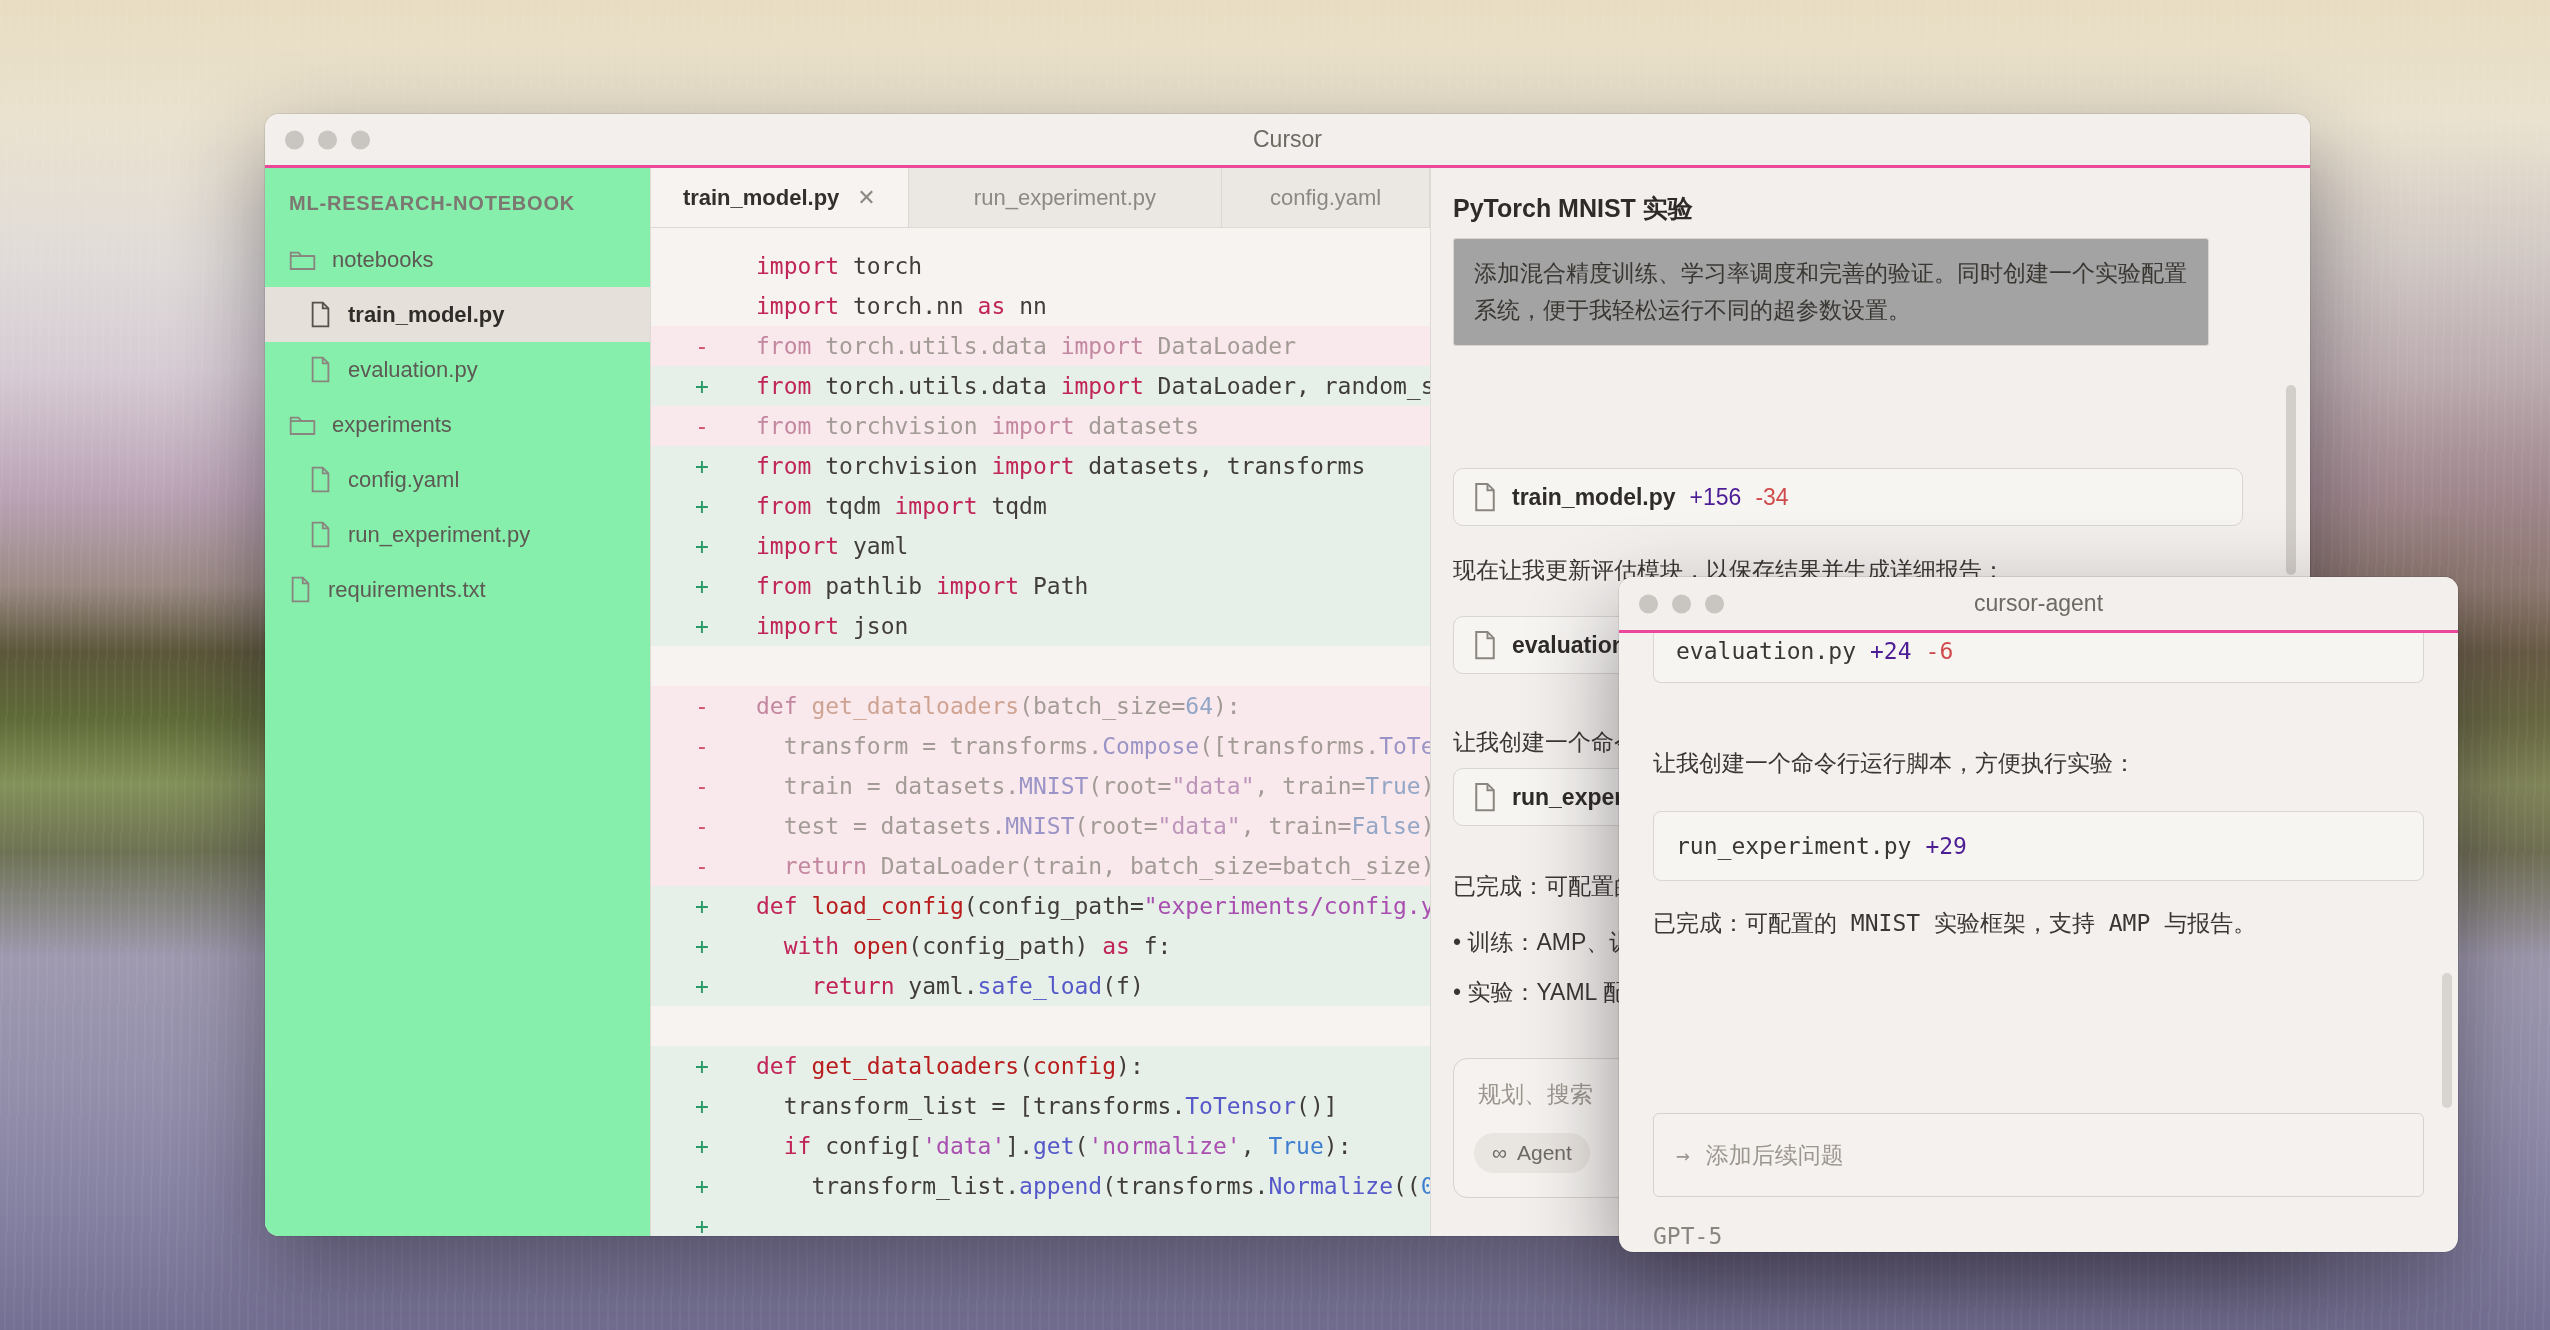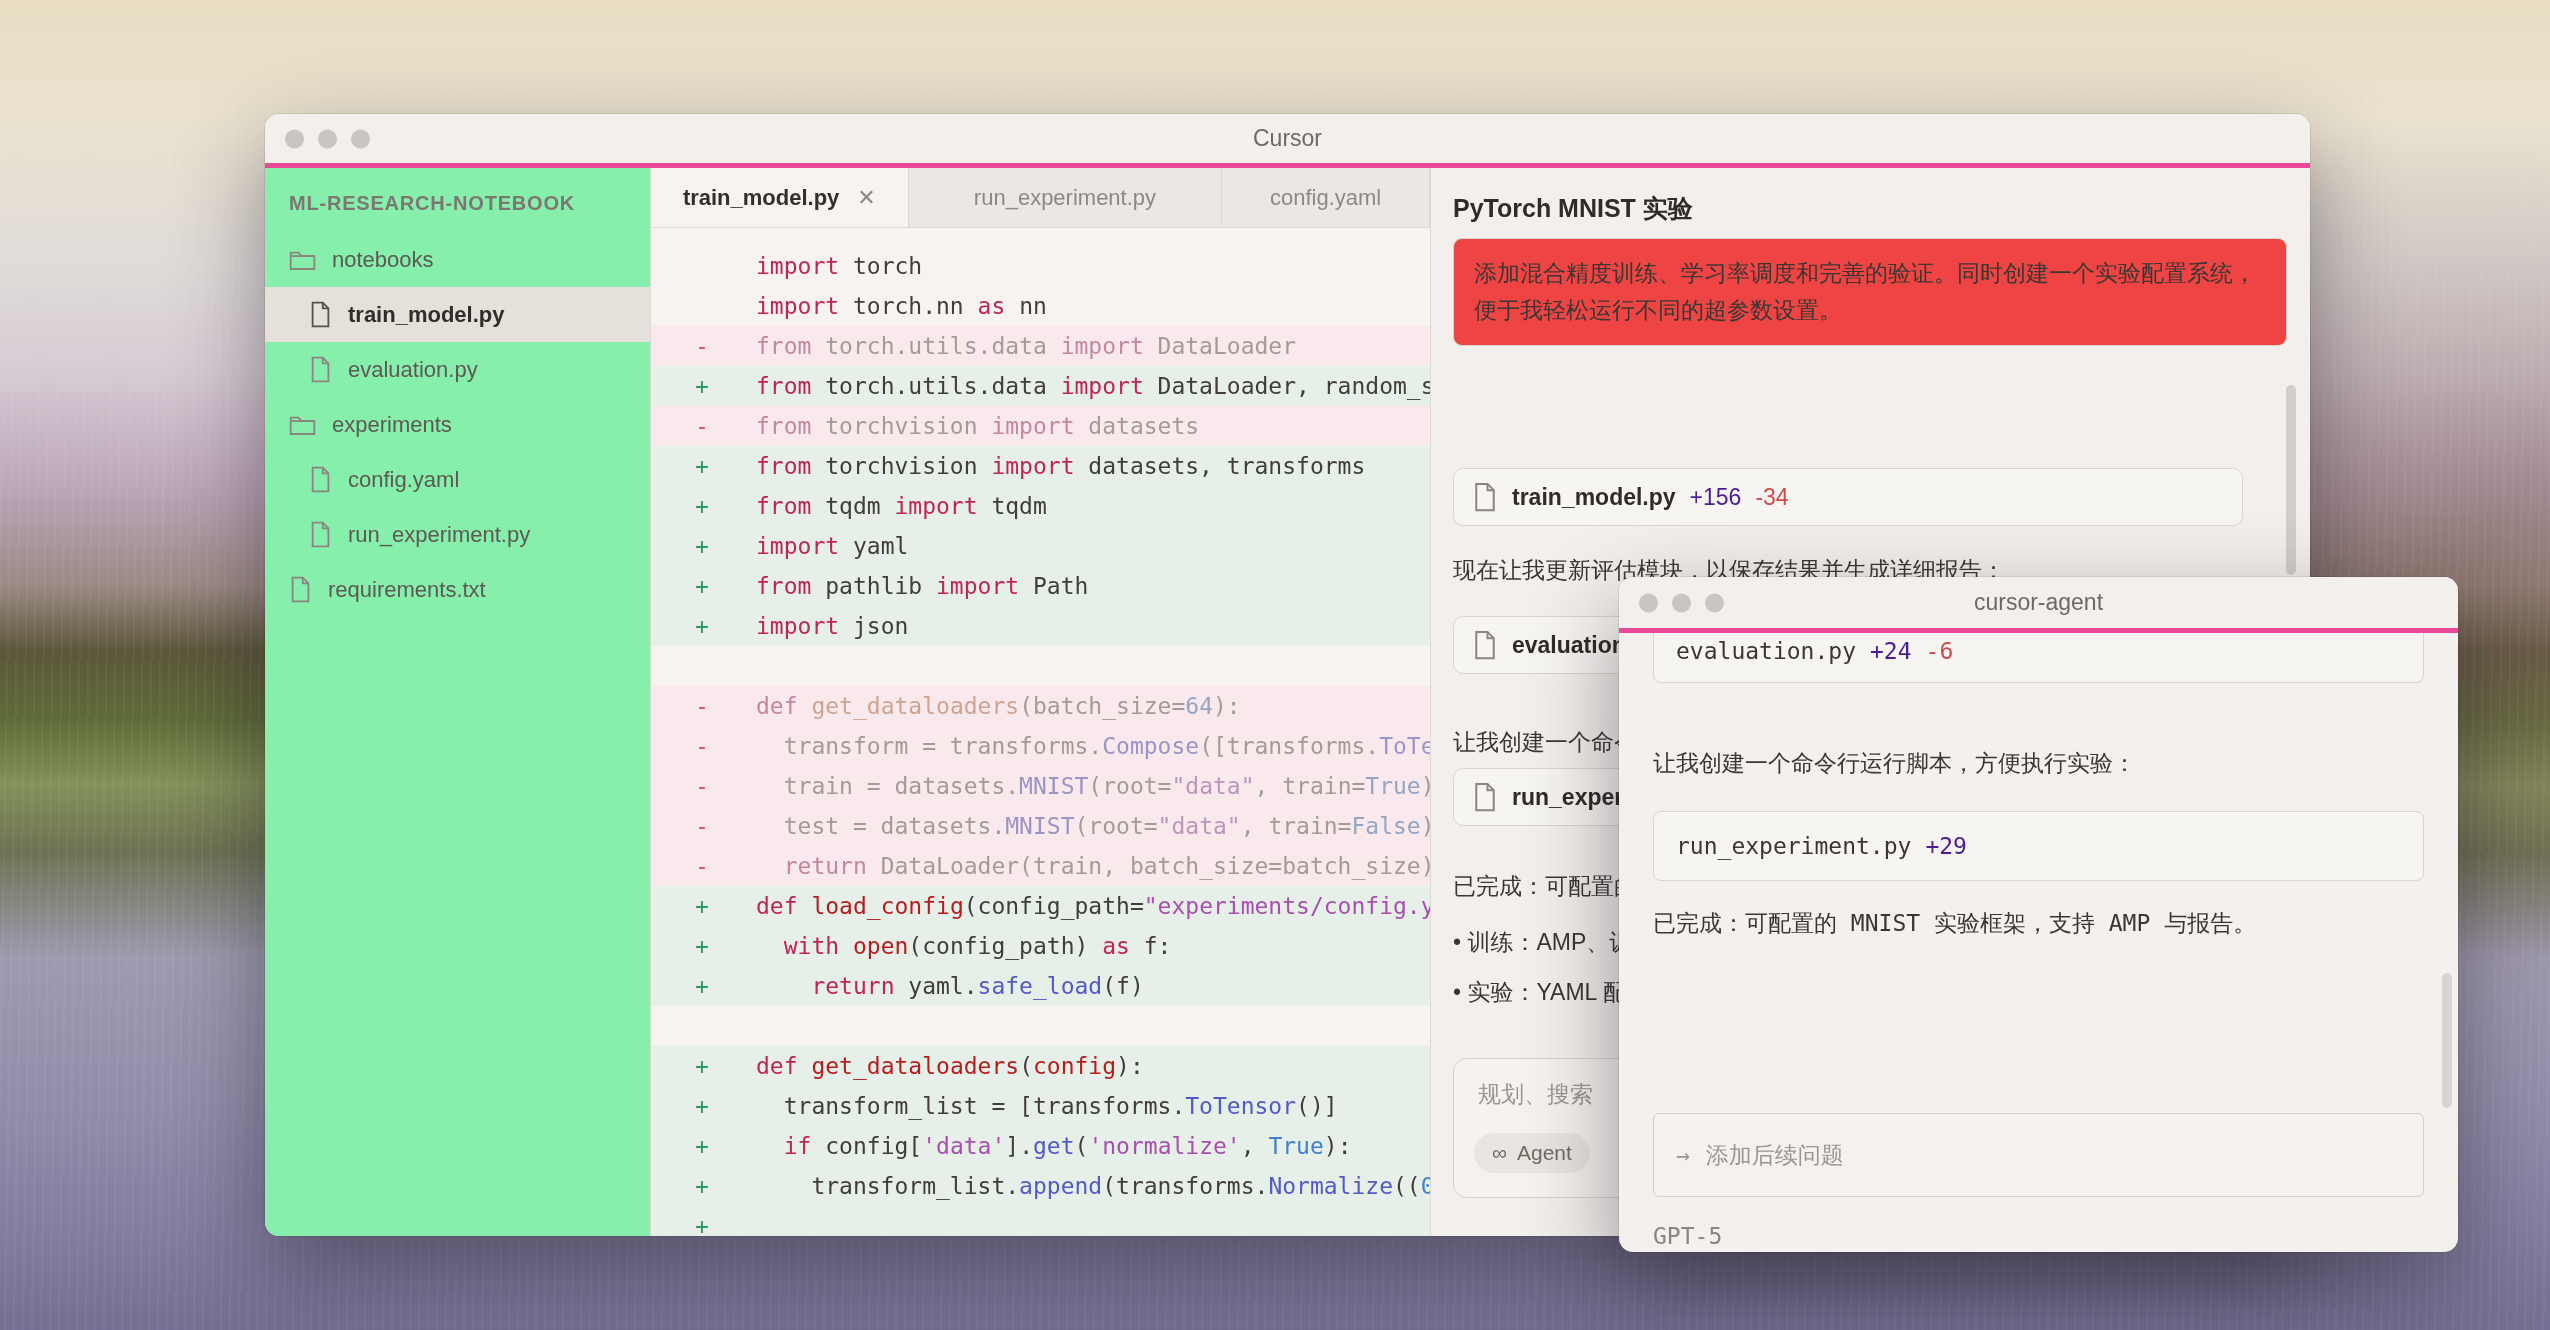--- a/index.html
+++ b/index.html
@@ -17,21 +17,21 @@
         #837fa0 92%, #747093 100%);
   }
   .desktop::after { content:""; position:absolute; inset:0;
     background:repeating-linear-gradient(91deg, rgba(255,255,255,.045) 0 2px, rgba(0,0,0,0) 2px 9px);
   }
 
   
   .window { position:absolute; border-radius:14px; overflow:hidden;
     box-shadow:0 34px 90px rgba(30,25,35,.45), 0 0 0 1px rgba(0,0,0,.08); }
   .titlebar { position:relative; display:flex; align-items:center; justify-content:center;
-    background:#f2efec; border-bottom:5px solid #ec4899; }
+    background:#f2efec; border-bottom:3px solid #ec4899; }
   .dots { position:absolute; left:20px; top:50%; transform:translateY(-50%); display:flex; gap:14px; }
   .dot { width:19px; height:19px; border-radius:50%; background:#c9c5c0; }
   .win-title { font-size:23px; color:#6e6963; }
 
   
   #main-window { left:265px; top:114px; width:2045px; height:1122px; background:#f2efec; }
   #main-window .titlebar { height:54px; }
   .main-body { position:absolute; top:54px; left:0; right:0; bottom:0; display:flex; }
 
   
@@ -62,22 +62,22 @@
   .line.add .sign { color:#2a9a66; }
   .line.rm  .sign { color:#d0506e; }
   .k { color:#c02458; } .f { color:#b91c1c; } .b { color:#5558c9; }
   .s { color:#a84fb0; } .n { color:#3f7fd0; } .p { color:#403d3a; }
   .line.rm .k { color:#c487a0; } .line.rm .f { color:#cfa392; } .line.rm .b { color:#9b94c6; }
   .line.rm .s { color:#bd95ba; } .line.rm .n { color:#93a6c6; } .line.rm .p { color:#a29b96; }
 
   
   .chat { flex:1; position:relative; background:#f2efec; font-size:23px; color:#3a3733; }
   .chat-title { position:absolute; left:22px; top:24px; font-size:25px; font-weight:700; color:#2e2b28; }
-  .bubble { position:absolute; left:22px; top:70px; width:834px; border:1px solid #d8d4cf;
-    background:#ef4444; border-radius:9px; padding:16px 20px; line-height:37px; }
+  .bubble { position:absolute; left:22px; top:70px; width:756px; border:1px solid #d8d4cf;
+    background:#a3a3a3; border-radius:3px; padding:16px 20px; line-height:37px; }
   .para { position:absolute; left:22px; width:790px; line-height:37px; }
   .chip { position:absolute; left:22px; width:790px; height:58px; border:1px solid #d9d5d0;
     background:#f7f5f2; border-radius:10px; display:flex; align-items:center; gap:14px; padding:0 18px; }
   .chip .fname { font-weight:700; color:#2e2b28; }
   .plus { color:#4c1d95; } .minus { color:#cf4a4a; }
   .chip svg { stroke:#8a857f; flex:none; }
   .bullet-line { position:absolute; left:22px; width:790px; line-height:37px; }
   .chat-input { position:absolute; left:22px; top:890px; width:790px; height:140px;
     border:1px solid #d6d2cc; background:#f5f2ef; border-radius:14px; }
   .chat-input .ph { position:absolute; left:24px; top:20px; color:#9c968f; }

